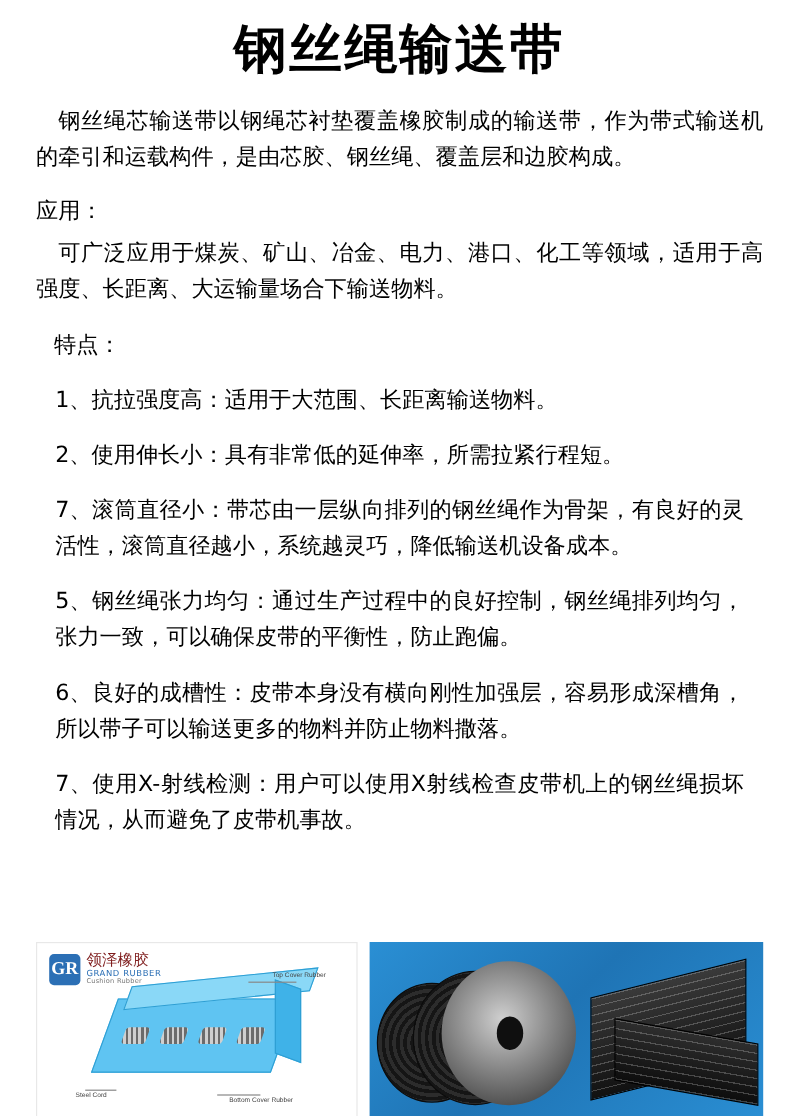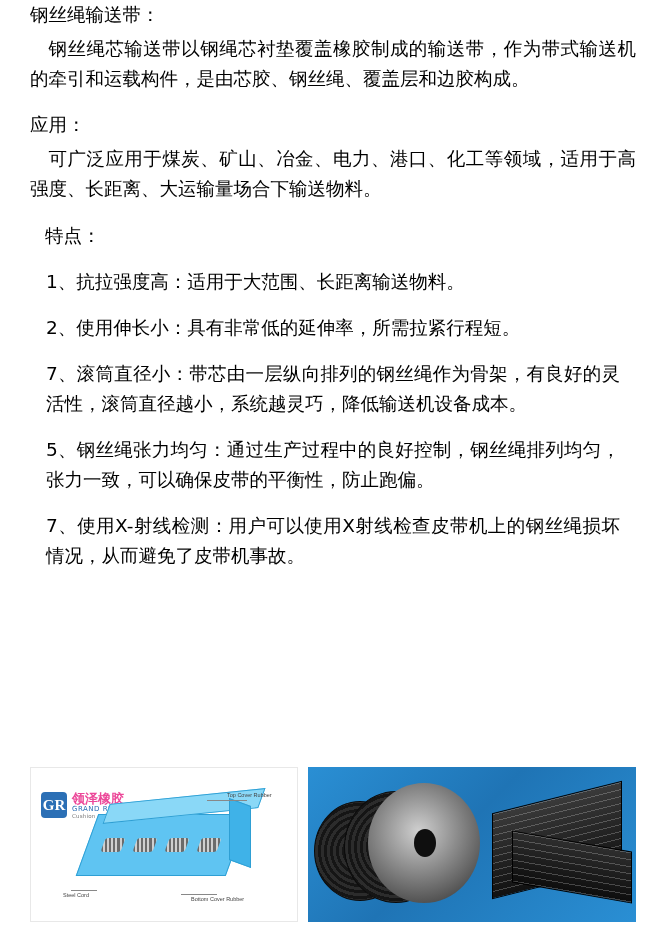--- a/index.html
+++ b/index.html
@@ -71,41 +71,41 @@
     flex: 1;
     height: 155px;
     background: linear-gradient(135deg, #2a8fd4 0%, #1f74b5 45%, #2a8fd4 100%);
     position: relative;
     overflow: hidden;
   }
   
   .logo {
     position: absolute;
     left: 10px;
-    top: 24px;
+    top: 8px;
     display: flex;
-    align-items: center;
+    align-items: flex-end;
     gap: 5px;
   }
   .logo-mark {
     width: 26px;
     height: 26px;
     background: #2b6fb5;
     border-radius: 4px;
     color: #fff;
     font-size: 15px;
     font-weight: bold;
     line-height: 26px;
     text-align: center;
     font-family: "Liberation Serif", serif;
   }
   .logo-txt-cn {
     font-size: 13px;
-    font-weight: bold;
-    color: #ec4899;
+    font-weight: normal;
+    color: #7f1d1d;
     line-height: 1.05;
   }
   .logo-txt-en {
     font-size: 7px;
     color: #2b6fb5;
     letter-spacing: .5px;
     line-height: 1.05;
   }
   .logo-txt-sub {
     font-size: 5.5px;
@@ -212,34 +212,35 @@
     background: linear-gradient(180deg, #2e2e2e, #0d0d0d);
     transform: skewY(10deg);
     border: 1px solid #000;
   }
 </style>
 </head>
 <body>
 
 <div class="page">
 
+  <h1 class="page-title">钢丝绳输送带</h1>
 
   <div class="body-text">
 
-    <p class="para section-head">钢丝绳输送带：</p>
     <p class="para para-indent">钢丝绳芯输送带以钢绳芯衬垫覆盖橡胶制成的输送带，作为带式输送机的牵引和运载构件，是由芯胶、钢丝绳、覆盖层和边胶构成。</p>
 
     <p class="para section-head">应用：</p>
     <p class="para para-indent">可广泛应用于煤炭、矿山、冶金、电力、港口、化工等领域，适用于高强度、长距离、大运输量场合下输送物料。</p>
 
     <p class="para tight">特点：</p>
     <p class="list-item">1、抗拉强度高：适用于大范围、长距离输送物料。</p>
     <p class="list-item">2、使用伸长小：具有非常低的延伸率，所需拉紧行程短。</p>
     <p class="list-item">7、滚筒直径小：带芯由一层纵向排列的钢丝绳作为骨架，有良好的灵活性，滚筒直径越小，系统越灵巧，降低输送机设备成本。</p>
     <p class="list-item">5、钢丝绳张力均匀：通过生产过程中的良好控制，钢丝绳排列均匀，张力一致，可以确保皮带的平衡性，防止跑偏。</p>
+    <p class="list-item">6、良好的成槽性：皮带本身没有横向刚性加强层，容易形成深槽角，所以带子可以输送更多的物料并防止物料撒落。</p>
     <p class="list-item">7、使用X-射线检测：用户可以使用X射线检查皮带机上的钢丝绳损坏情况，从而避免了皮带机事故。</p>
 
   </div>
 
   <div class="images-row">
 
     <div class="img-left">
       <div class="logo">
         <div class="logo-mark">GR</div>
         <div>

